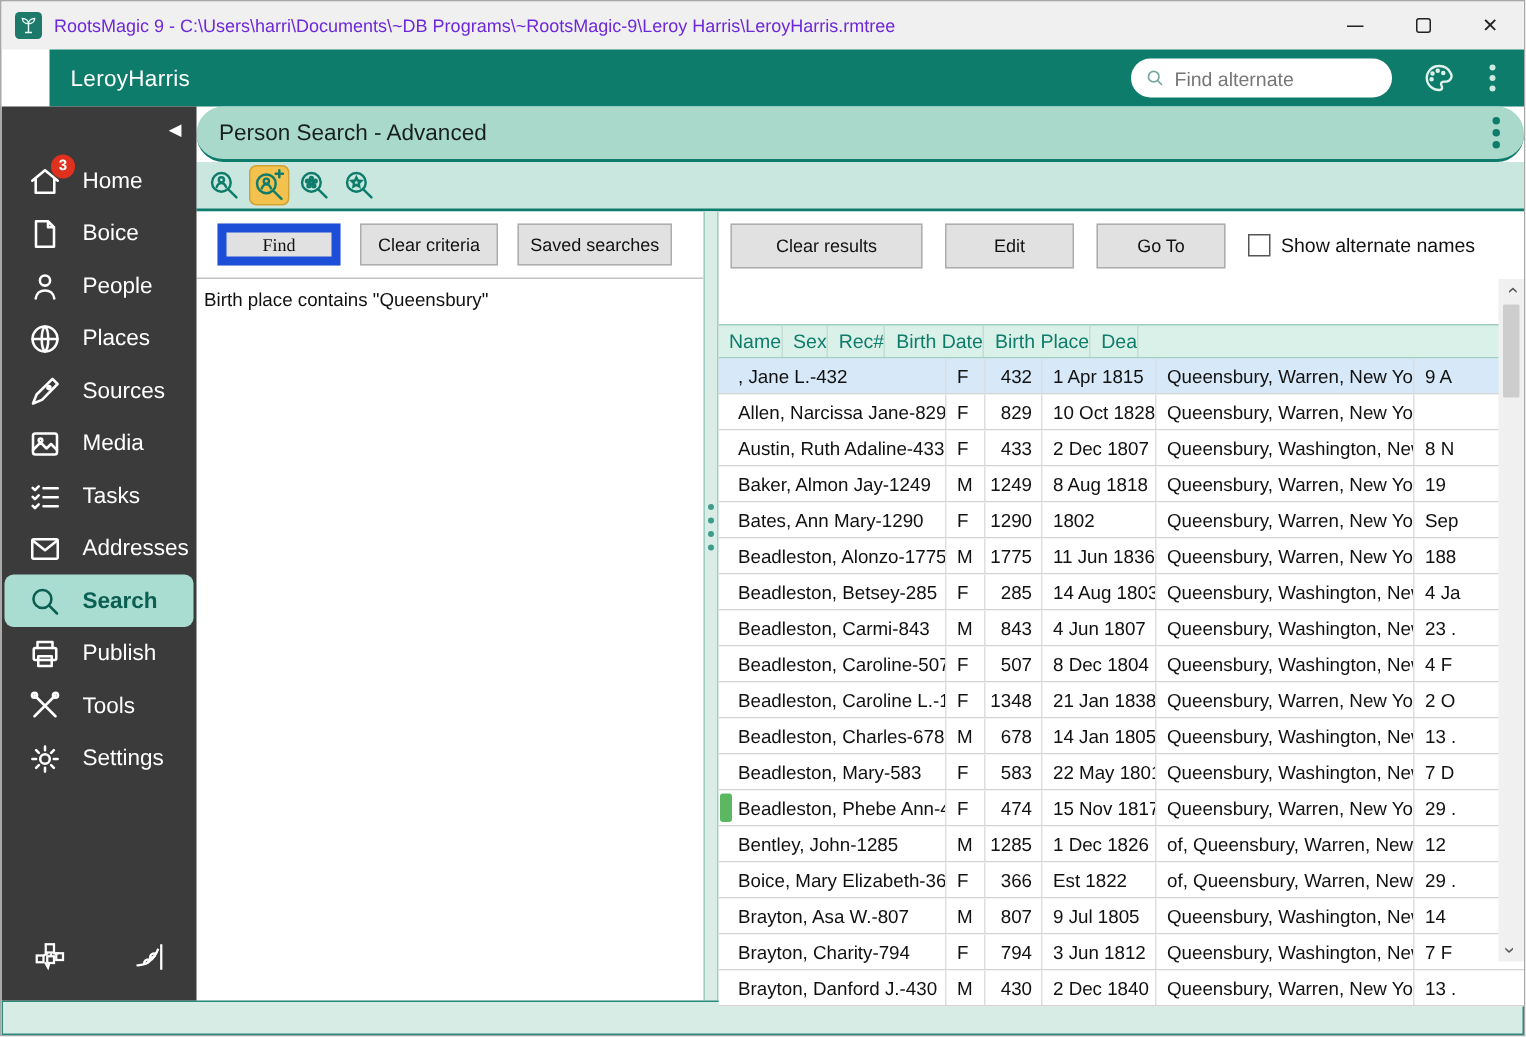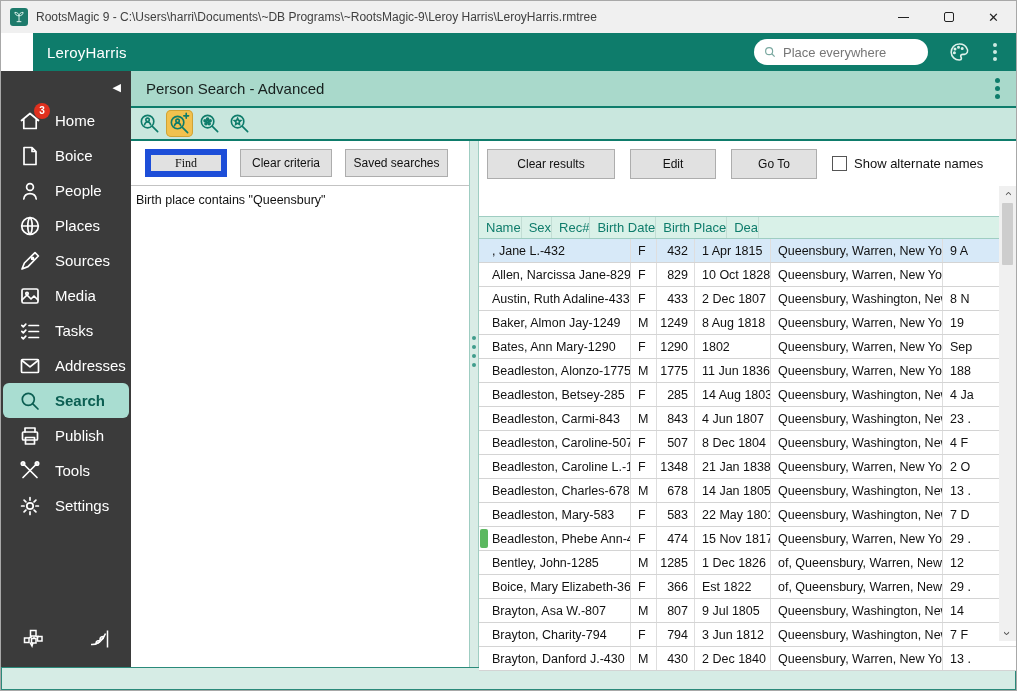--- a/index.html
+++ b/index.html
@@ -3,21 +3,21 @@
 <meta charset="utf-8">
 <style>
   * { margin:0; padding:0; box-sizing:border-box; }
   html,body { width:1017px; height:691px; font-family:"Liberation Sans","DejaVu Sans",sans-serif; }
   .window { width:1017px; height:691px; border:1px solid #a8a8a8; background:#fff; display:flex; flex-direction:column; overflow:hidden; }
 
   
   .titlebar { height:32px; background:#f0f0f0; display:flex; align-items:center; flex:0 0 auto; }
   .app-icon { width:18px; height:18px; margin-left:9px; background:#1d7a6b; border-radius:3px; display:flex; align-items:center; justify-content:center; }
   .app-icon svg { width:14px; height:14px; stroke:#eafaf4; fill:none; stroke-width:1.6; }
-  .win-title { font-size:12px; color:#404040; margin-left:8px; white-space:nowrap; }
+  .win-title { font-size:12px; color:#6d28d9; margin-left:8px; white-space:nowrap; }
   .win-controls { margin-left:auto; display:flex; height:100%; }
   .win-btn { width:45px; height:100%; display:flex; align-items:center; justify-content:center; color:#222; font-size:13px; cursor:default; }
   .glyph-min { width:11px; height:1px; background:#222; display:inline-block; }
   .glyph-max { width:10px; height:10px; border:1.2px solid #222; border-radius:2px; display:inline-block; }
 
   
   .appbar { height:38px; background:var(--brand,#0e7c6b); display:flex; align-items:center; flex:0 0 auto;margin-left:32px; }
   .db-name { color:#fff; font-size:15px; margin-left:14px; letter-spacing:.2px; }
   .global-search { margin-left:auto; width:174px; height:26px; background:#fff; border-radius:13px; display:flex; align-items:center; padding-left:9px; }
   .global-search svg { width:14px; height:14px; stroke:#7aa8a0; fill:none; stroke-width:2; flex:0 0 auto; }
@@ -37,21 +37,21 @@
   .nav-item { height:35px; display:flex; align-items:center; padding-left:15px; gap:13px; color:#fff; font-size:15px; margin:0 2px; border-radius:6px; position:relative; }
   .nav-item .nicon { width:24px; height:24px; position:relative; flex:0 0 auto; display:flex; }
   .nav-item .nicon svg { width:24px; height:24px; stroke:currentColor; fill:none; stroke-width:1.7; stroke-linecap:round; stroke-linejoin:round; }
   .nav-item.selected { background:#a9ddd1; color:#0b5e52; font-weight:bold; }
   .badge { display:none; position:absolute; top:-6px; right:-8px; min-width:16px; height:16px; border-radius:8px; background:var(--badge,#e0301e); color:#fff; font-size:10px; font-weight:bold; align-items:center; justify-content:center; padding:0 3px; }
   .side-bottom { position:absolute; bottom:12px; left:0; width:100%; display:flex; justify-content:space-between; padding:0 20px; }
   .side-bottom .bicon svg { width:24px; height:24px; stroke:#fff; fill:none; stroke-width:1.5; }
 
   
   .content { flex:1 1 auto; display:flex; flex-direction:column; min-width:0; }
-  .page-header { height:37px; background:var(--mint,#a9d9cb); border-bottom:2px solid var(--brand,#0e7c6b); display:flex; align-items:center; flex:0 0 auto; }
+  .page-header { height:37px; background:var(--mint,#a9d9cb); border-bottom:2px solid var(--brand,#0e7c6b); display:flex; align-items:center; flex:0 0 auto;border-radius:18px; }
   .page-title { font-size:15px; color:#17201e; margin-left:15px; }
   .page-kebab { margin-left:auto; margin-right:16px; display:flex; flex-direction:column; gap:3px; }
   .page-kebab i { width:5px; height:5px; border-radius:50%; background:var(--brand,#0e7c6b); }
 
   .icon-row { height:33px; background:var(--mint2,#c9e7de); border-bottom:2px solid var(--brand,#0e7c6b); display:flex; align-items:center; padding-left:5px; gap:3px; flex:0 0 auto; }
   .tool-icon { width:27px; height:27px; border-radius:5px; display:flex; align-items:center; justify-content:center; color:var(--brand,#0e7c6b); }
   .tool-icon svg { width:23px; height:23px; stroke:currentColor; fill:none; stroke-width:1.7; stroke-linecap:round; }
   .tool-icon.active { background:var(--amber,#f2c14e); box-shadow:inset 0 0 0 1px #cfa235; }
 
   .work { flex:1 1 auto; display:flex; min-height:0; background:#fff; }
@@ -132,21 +132,21 @@
     </div>
   </div>
 
   <div class="appbar">
     <span class="db-name">LeroyHarris</span>
     <div class="global-search">
       <svg viewBox="0 0 24 24">
           <circle cx="10.5" cy="10.5" r="6"></circle>
           <path d="M15 15l5 5"></path>
         </svg>
-      <span class="ph">Place everywhere</span>
+      <span class="ph">Find alternate</span>
     </div>
     <div class="palette-btn">
       <svg viewBox="0 0 24 24">
           <path d="M12 4a8 8 0 1 0 .4 16c1.4 0 2-.8 2-1.7 0-.9-.7-1.3-.7-2.2 0-1 .9-1.7 2.1-1.7h1.6A3.7 3.7 0 0 0 20 8.6 8.3 8.3 0 0 0 12 4z"></path>
           <circle cx="8" cy="9" r=".7" fill="currentColor"></circle>
           <circle cx="11.5" cy="7.2" r=".7" fill="currentColor"></circle>
           <circle cx="15.2" cy="8.6" r=".7" fill="currentColor"></circle>
           <circle cx="7.4" cy="12.8" r=".7" fill="currentColor"></circle>
         </svg>
     </div>

